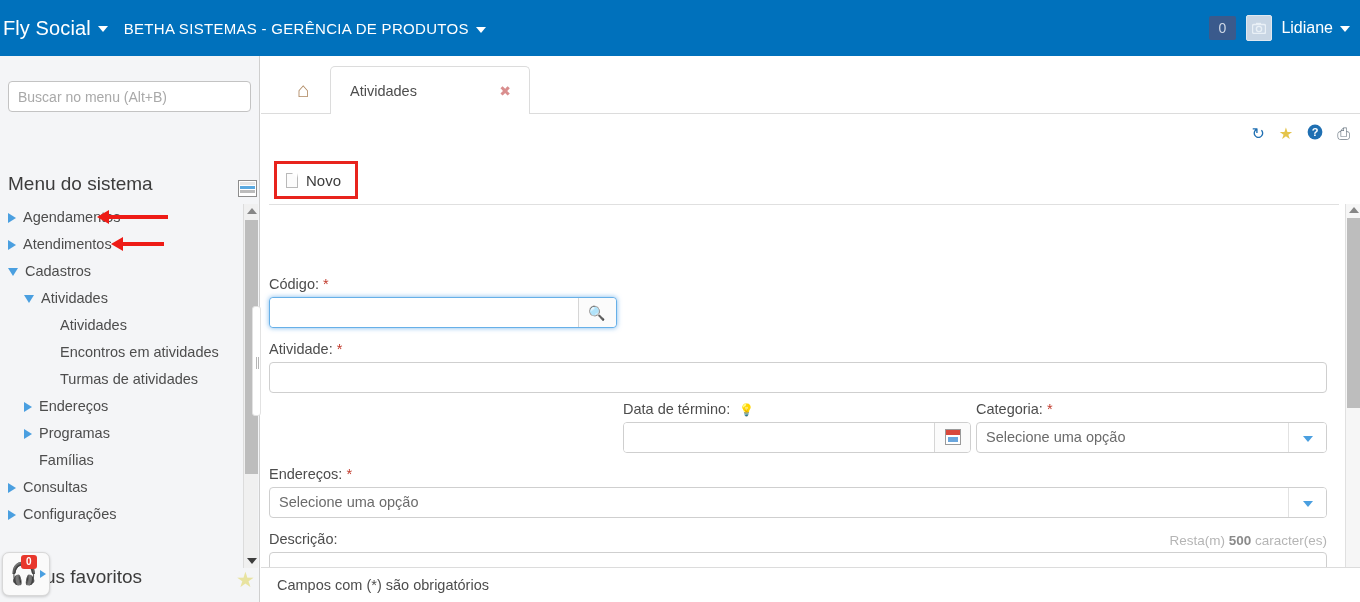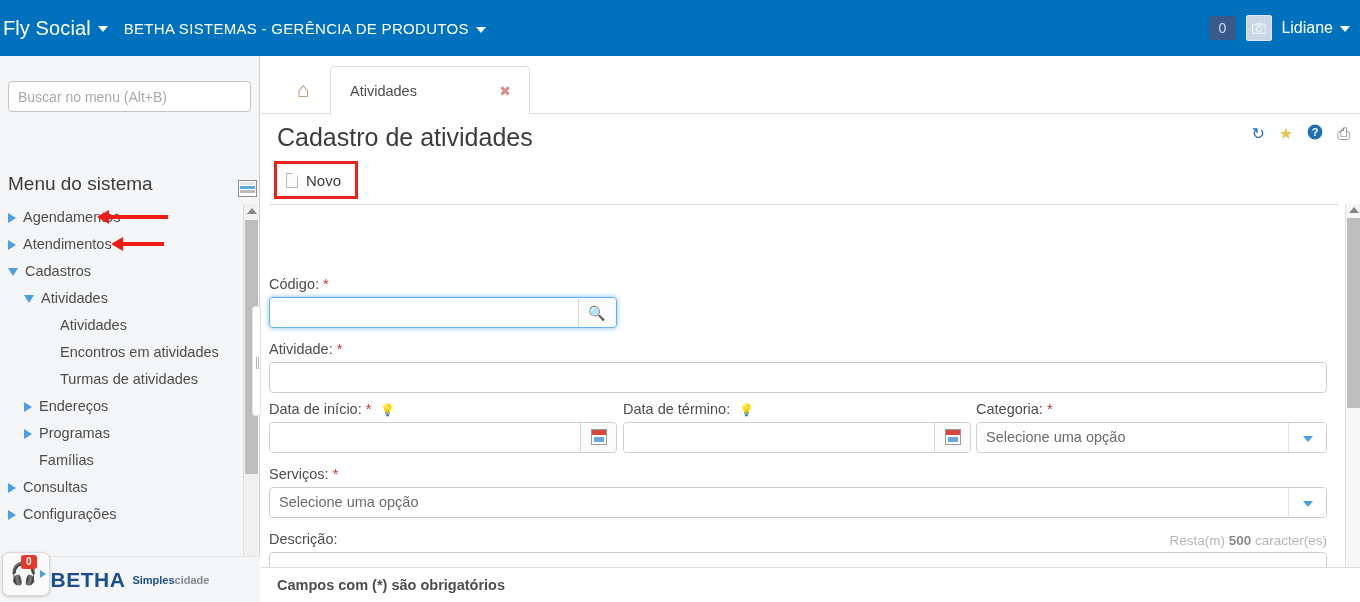--- a/index.html
+++ b/index.html
@@ -333,21 +333,21 @@
     border-left: 5px solid transparent; border-right: 5px solid transparent;
   }
   .ms-up { top: 3px; border-bottom: 6px solid #868686; }
   .ms-dn { bottom: 16px; border-top: 6px solid #3d3d3d; }
 
   #footer {
     position: absolute; left: 0; bottom: 0; width: 1099px; height: 35px;
     background: #ffffff; border-top: 1px solid #dcdcdc;
     display: flex; align-items: center;
   }
-  #footer .ftext { margin-left: 16px; font-size: 14.5px; color: #4d4d4d; font-weight: bold; }
+  #footer .ftext { margin-left: 16px; font-size: 14.5px; color: #4d4d4d; }
 
   
   .ann-arrow { position: absolute; height: 4px; background: #ee1b16; }
   .ann-arrow::after {
     content: ''; position: absolute; left: -11px; top: -5px; width: 0; height: 0;
     border-top: 7px solid transparent; border-bottom: 7px solid transparent;
     border-right: 12px solid #ee1b16;
   }
   #ann1 { left: 108px; top: 215px; width: 60px; }
   #ann2 { left: 122px; top: 242px; width: 42px; }
@@ -442,45 +442,38 @@
     <span class="sb-arrow-dn"></span>
   </div>
 
   <div id="sb-splitter">
       <span></span>
     </div>
 
   <div class="fav-title">Menus favoritos</div>
   <div id="fav-star">★</div>
 
-  <div id="betha-logo">
-    <span class="betha-word">BETHA</span>
-    <span class="betha-tag">
-      <span class="s1">Simples</span><span class="s2">cidade</span>
-    </span>
-  </div>
 
   <div id="support-widget">
     <span class="headset">🎧</span>
     <span class="sbadge">0</span>
     <span class="sarrow"></span>
   </div>
 </div>
 
 <div id="main">
 
   <div id="tabstrip">
     <div id="home-tab">⌂</div>
     <div id="tab-atividades">
       <span class="tlabel">Atividades</span>
       <span class="tclose">✖</span>
     </div>
   </div>
 
-  <div id="page-title">Cadastro de atividades</div>
 
   <div class="hdr-icons">
     <span class="ic ic-refresh">↻</span>
     <span class="ic ic-star">★</span>
     <span class="ic ic-help">
       <svg width="16" height="16" viewBox="0 0 16 16">
         <circle cx="8" cy="8" r="7.4" fill="#1f6fb2"></circle>
         <text x="8" y="12" font-size="11" font-family="Liberation Sans, sans-serif" fill="#ffffff" text-anchor="middle" font-weight="bold">?</text>
       </svg>
     </span>
@@ -509,33 +502,20 @@
     </div>
 
     <div class="fgroup" id="atividade-group">
       <label class="flabel">
         <span>Atividade:</span>
         <span class="req">*</span>
       </label>
       <input class="finput" type="text" value="" style="">
     </div>
 
-    <div class="fgroup" id="dtini-group">
-      <label class="flabel">
-        <span>Data de início:</span>
-        <span class="req">*</span>
-        <span class="bulb">💡</span>
-      </label>
-      <div class="date-wrap">
-        <input type="text" value="" style="">
-        <button class="cal-btn">
-            <span class="calicon"></span>
-          </button>
-      </div>
-    </div>
 
     <div class="fgroup" id="dtfim-group">
       <label class="flabel">
         <span>Data de término:</span>
         <span class="bulb">💡</span>
       </label>
       <div class="date-wrap">
         <input type="text" value="" style="">
         <button class="cal-btn">
             <span class="calicon"></span>
@@ -549,21 +529,21 @@
         <span class="req">*</span>
       </label>
       <div class="select-wrap">
         <span class="select-val">Selecione uma opção</span>
         <span class="select-arrow"></span>
       </div>
     </div>
 
     <div class="fgroup" id="servicos-group">
       <label class="flabel">
-        <span>Serviços:</span>
+        <span>Endereços:</span>
         <span class="req">*</span>
       </label>
       <div class="select-wrap">
         <span class="select-val">Selecione uma opção</span>
         <span class="select-arrow"></span>
       </div>
     </div>
 
     <div class="fgroup" id="descricao-group">
       <label class="flabel">Descrição:</label>

